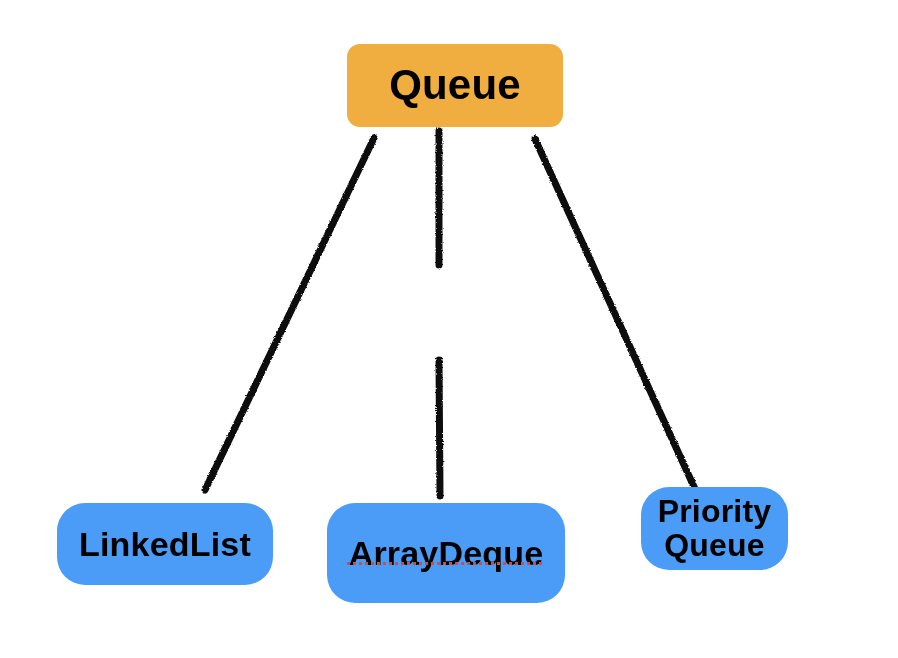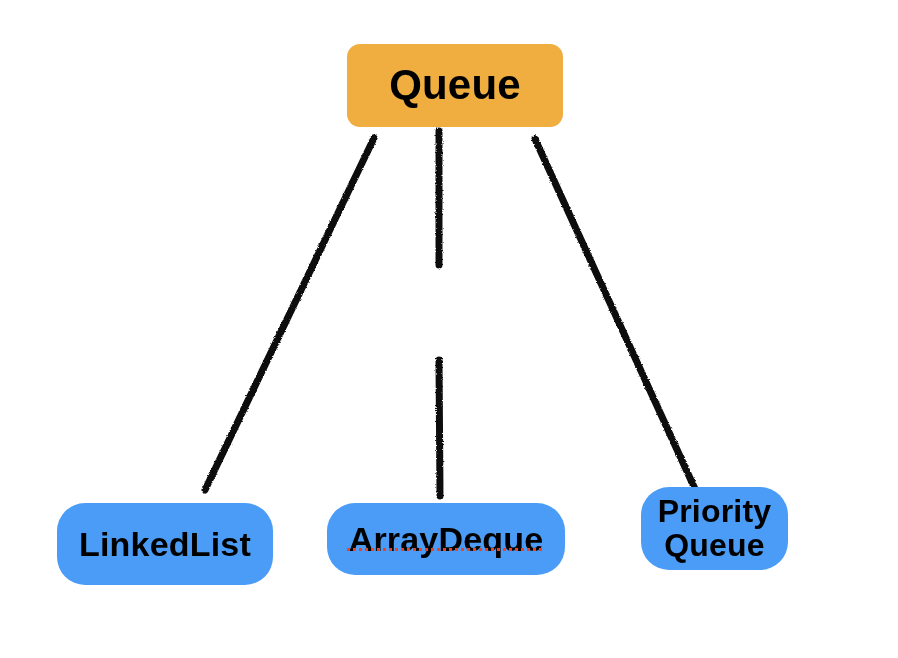--- a/index.html
+++ b/index.html
@@ -59,21 +59,21 @@
     bottom: 6px;
     height: 3px;
     background-image: repeating-linear-gradient(
         to right,
         #e8442a 0px, #e8442a 3px,
         rgba(0,0,0,0) 3px, rgba(0,0,0,0) 6px);
   }
   #node-queue      { left: 347px; top: 44px;  width: 216px; height: 83px; }
   #node-deque      { left: 347px; top: 273px; width: 216px; height: 82px; }
   #node-linkedlist { left: 57px;  top: 503px; width: 216px; height: 82px; }
-  #node-arraydeque { left: 327px; top: 503px; width: 238px; height: 72px; }
+  #node-arraydeque { left: 327px; top: 503px; width: 238px; height: 100px; }
   #node-priorityqueue { left: 641px; top: 487px; width: 147px; height: 83px; }
 
   #node-queue .label,
   #node-deque .label { font-size: 42px; }
   #node-linkedlist .label,
   #node-arraydeque .label { font-size: 34px; }
   #node-priorityqueue .label { font-size: 32px; }
 
   #watermark {
     position: absolute;

